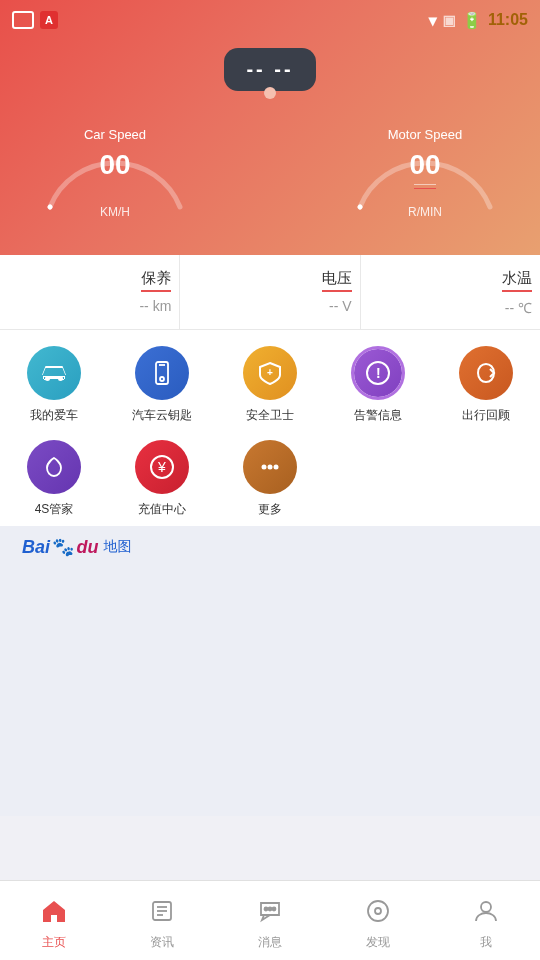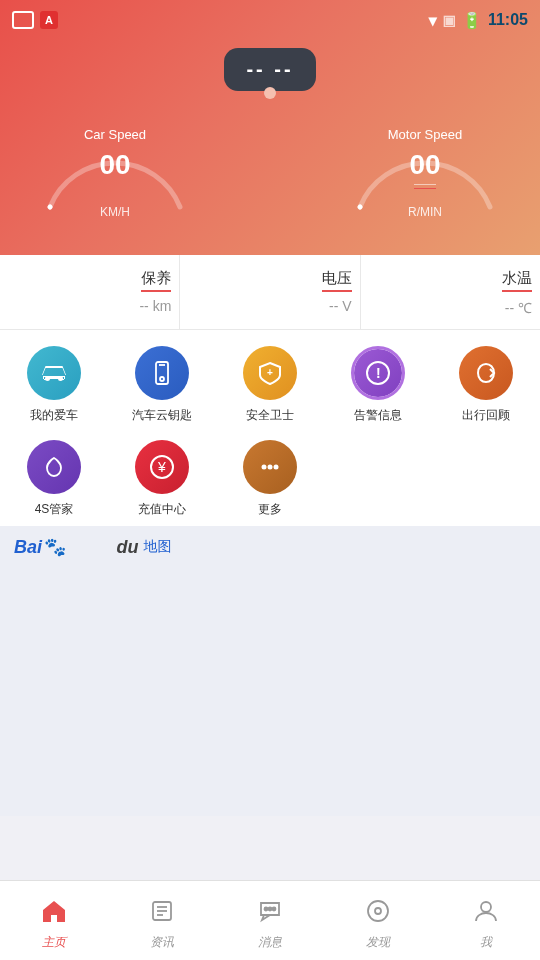--- a/index.html
+++ b/index.html
@@ -184,21 +184,21 @@
     .ic-more { background: linear-gradient(135deg, #c87830, #a86020); }
 
     
     .content-area {
       background: #eceef5;
       height: 290px;
     }
 
     
     .map-watermark {
-      padding: 10px 14px;
+      padding: 10px 22px;
       display: flex;
       align-items: center;
       gap: 2px;
     }
 
     
     .bottom-nav {
       position: absolute;
       bottom: 0;
       left: 0;
@@ -219,21 +219,20 @@
       padding-top: 8px;
     }
     .nav-icon {
       font-size: 24px;
       color: #999;
     }
     .nav-icon.active { color: #e85050; }
     .nav-label {
       font-size: 12px;
       color: #999;
-      font-style: italic;
     }
     .nav-label.active { color: #e85050; }
 
     
     .gauge-container {
       position: relative;
       width: 160px;
       height: 110px;
     }
   </style>
@@ -245,21 +244,21 @@
     <span style="display:inline-block;width:22px;height:18px;border:2.5px solid white;border-radius:3px;"></span>
     <span style="display:inline-block;width:18px;height:18px;background:#e03030;border-radius:3px;color:white;font-size:11px;font-weight:bold;text-align:center;line-height:18px;">A</span>
   </div>
   <div class="status-right">
 
     <span style="font-size:16px;">▾</span>
 
     <span style="font-size:14px;opacity:0.7;">▣</span>
 
     <span style="font-size:16px;">🔋</span>
-    <span style="font-size:16px;font-weight:600;color:#0c4a6e;">11:05</span>
+    <span style="font-size:16px;font-weight:600;color:#a16207;">11:05</span>
   </div>
 </div>
 
 <div class="header-area">
   <div class="device-widget">
     <span>-- --</span>
   </div>
 
   <div class="gauges-row">
 
@@ -383,21 +382,21 @@
         </svg>
     </div>
     <span class="menu-label">更多</span>
   </div>
 </div>
 
 <div class="content-area">
   <div class="map-watermark">
     <span style="font-size:18px;font-weight:700;color:#2060d0;font-style:italic;">Bai</span>
     <span style="font-size:18px;color:#2060d0;">🐾</span>
-    <span style="font-size:18px;font-weight:700;color:#404040;font-style:italic;margin-left:48px;">du</span>
+    <span style="font-size:18px;font-weight:700;color:#be185d;font-style:italic;">du</span>
     <span style="font-size:14px;color:#2060d0;margin-left:3px;">地图</span>
   </div>
 </div>
 
 <div class="bottom-nav">
   <div class="nav-item">
     <span class="nav-icon active">
       <svg width="26" height="26" viewBox="0 0 26 26" fill="#e85050">
           <path d="M13 3 L2 12 L2 24 L10 24 L10 17 L16 17 L16 24 L24 24 L24 12 Z"></path>
         </svg>

